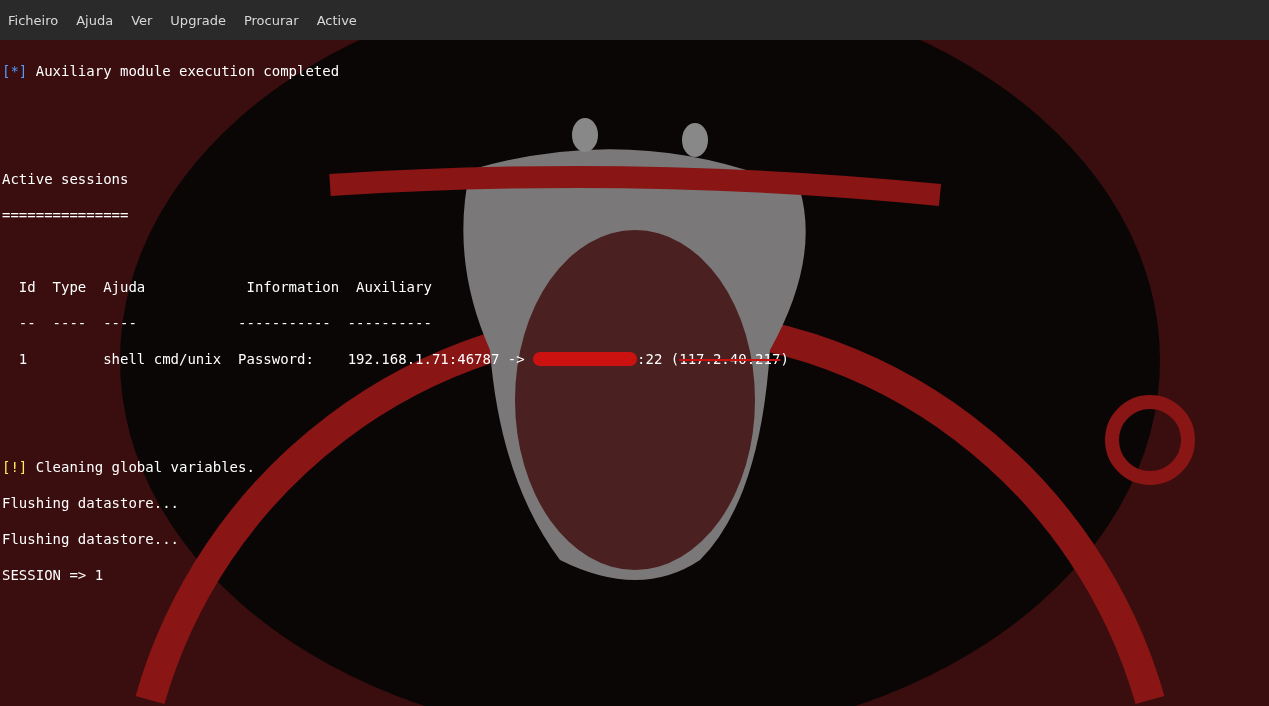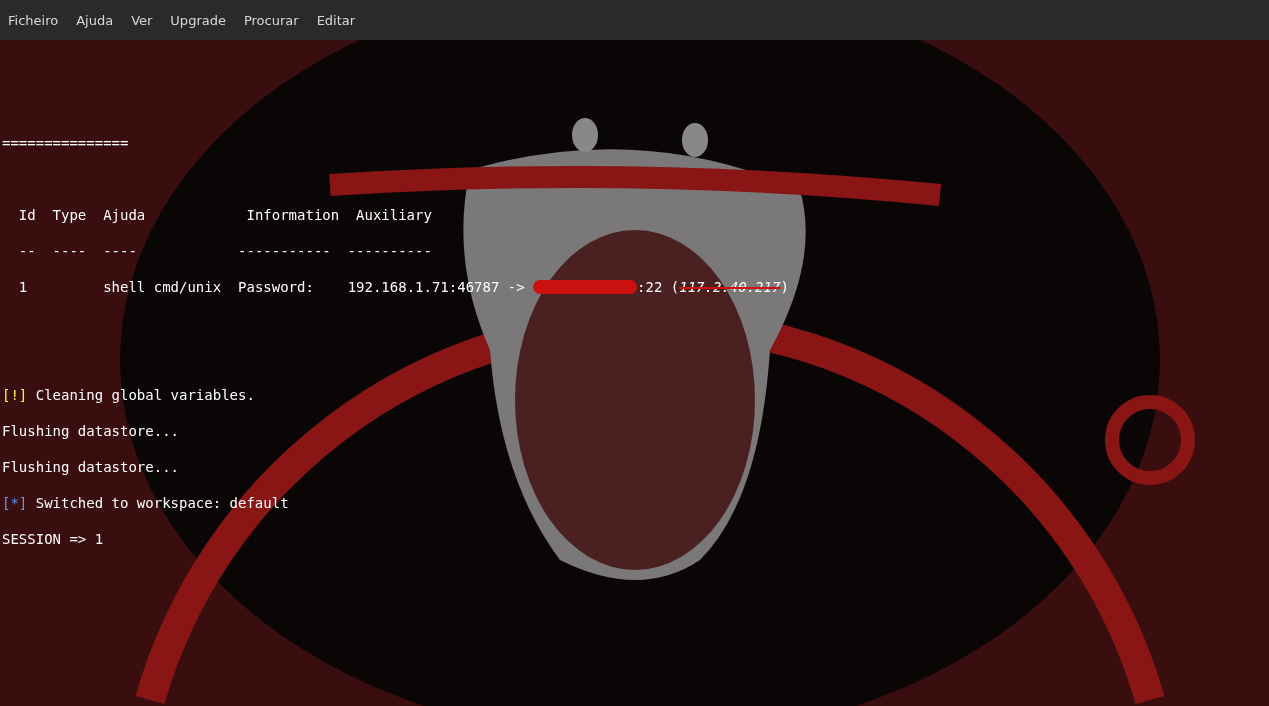--- a/index.html
+++ b/index.html
@@ -47,21 +47,21 @@
 .white { color: #ffffff; }
 .redact {
   display: inline-block;
   vertical-align: middle;
   height: 14px;
   background: #cc1111;
   border-radius: 7px;
   position: relative;
   top: -1px;
 }
-.strike { text-decoration: line-through; text-decoration-color: #cc1111; text-decoration-thickness: 2px; font-style: italic; }
+.strike { text-decoration: line-through; text-decoration-color: #cc1111; text-decoration-thickness: 2px; }
 </style>
 </head>
 <body>
 
 <svg class="bg" width="1269" height="706" viewBox="0 0 1269 706">
 
   <rect width="1269" height="706" fill="#3a0e0e"></rect>
 
   <ellipse cx="640" cy="360" rx="520" ry="380" fill="#0a0606"></ellipse>
 
@@ -77,37 +77,38 @@
 
   <path d="M 330 185 Q 640 165 940 195" stroke="#8a1515" stroke-width="22" fill="none"></path>
 </svg>
 
 <div class="menubar">
   <span>Ficheiro</span>
   <span>Ajuda</span>
   <span>Ver</span>
   <span>Upgrade</span>
   <span>Procurar</span>
-  <span>Editar</span>
+  <span>Active</span>
 </div>
 
 <div class="terminal">
+<div class="line"><span class="blue">[*]</span><span class="white"> Auxiliary module execution completed</span></div>
 <div class="line"></div>
 <div class="line"></div>
+<div class="line white">Active sessions</div>
 <div class="line white">===============</div>
 <div class="line"></div>
 <div class="line white"><span>  Id</span>  <span>Type</span>  <span>Ajuda</span>            <span>Information</span>  <span>Auxiliary</span></div>
 <div class="line white"><span>  --</span>  <span>----</span>  <span>----</span>            <span>-----------</span>  <span>----------</span></div>
 <div class="line white"><span>  1 </span>  <span>    </span>  <span>shell cmd/unix</span>  <span>Password: </span>   <span>192.168.1.71:46787 -&gt; </span><span class="redact" style="width:104px"></span><span>:22 (</span><span class="strike">117.2.40.217</span><span>)</span></div>
 <div class="line"></div>
 <div class="line"></div>
 <div class="line"><span class="yellow">[!]</span><span class="white"> Cleaning global variables.</span></div>
 <div class="line white">Flushing datastore...</div>
 <div class="line white">Flushing datastore...</div>
-<div class="line"><span class="blue">[*]</span><span class="white"> Switched to workspace: default</span></div>
 <div class="line white">SESSION =&gt; 1</div>
 
 
 
 
 
 
 
 
 

